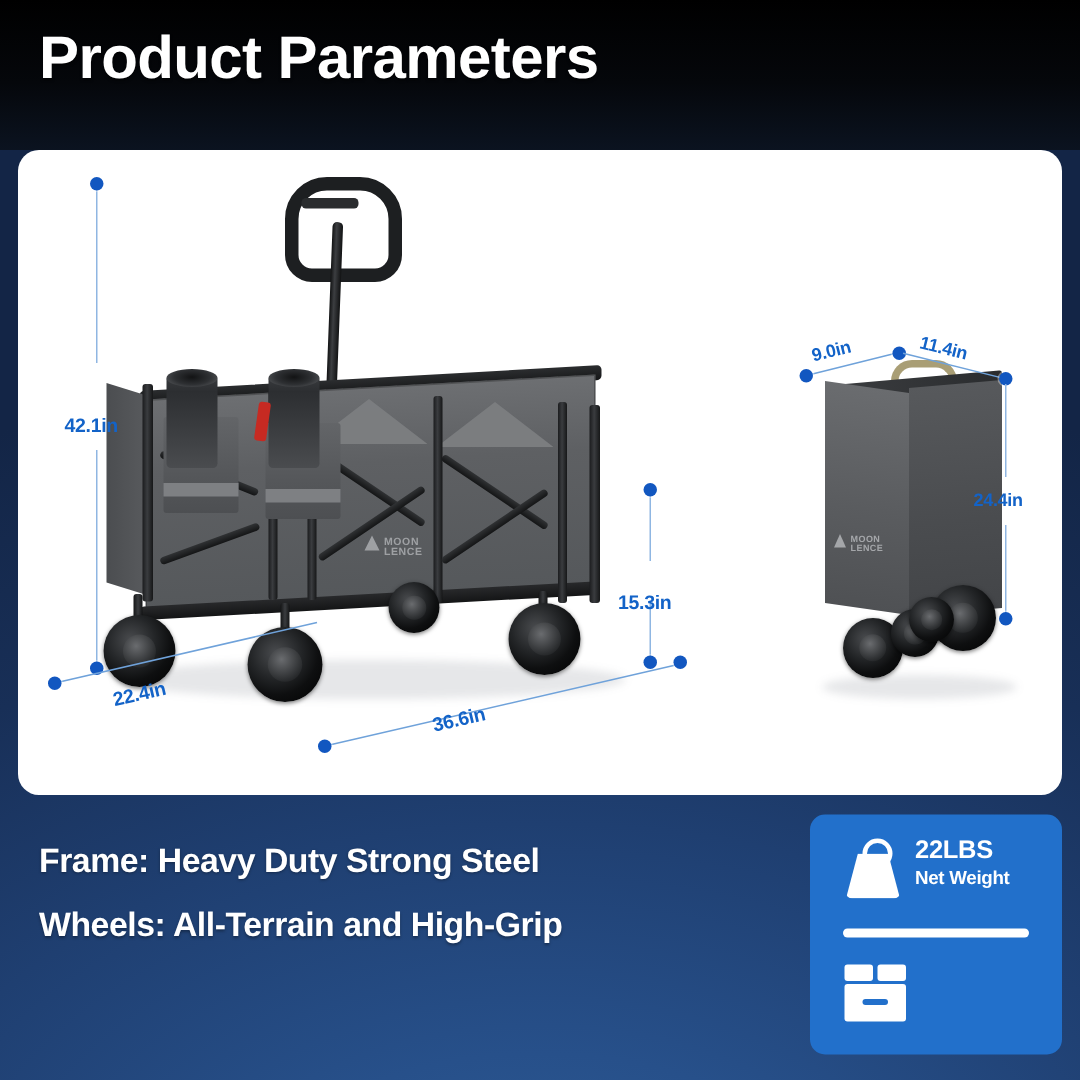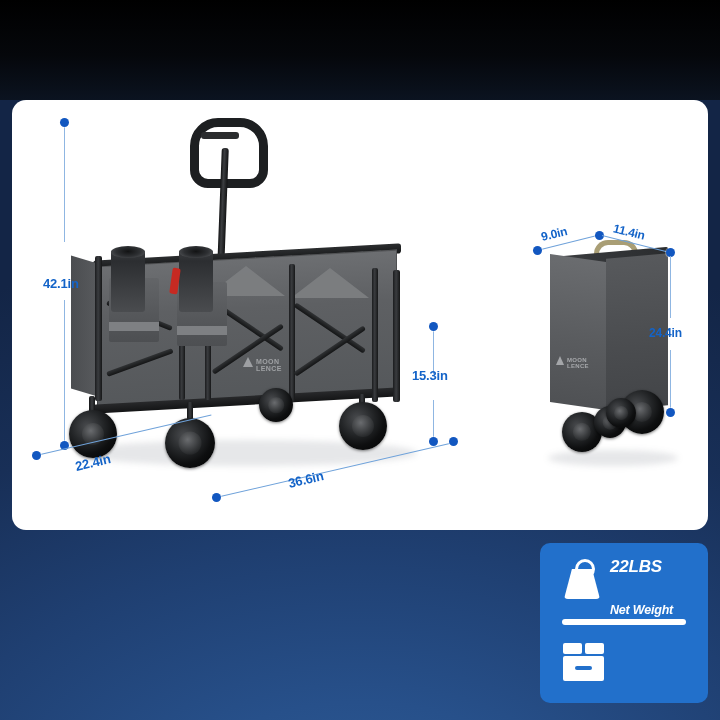--- a/index.html
+++ b/index.html
@@ -113,26 +113,26 @@
   .f-strap{position:absolute;left:52px;top:0px;width:34px;height:20px;
     border:5px solid #a99e75;border-bottom:none;border-radius:14px 14px 0 0;}
   .f-logo{position:absolute;left:14px;top:116px;width:52px;height:10px;opacity:.6;}
   .f-logo .mtn{position:absolute;left:0;top:0;width:0;height:0;
     border-left:4px solid transparent;border-right:4px solid transparent;border-bottom:9px solid #d9dbde;}
   .f-logo .ltxt{position:absolute;left:11px;top:1px;color:#d9dbde;font-size:6px;font-weight:bold;letter-spacing:.3px;}
 
   
   .info{
     position:absolute;left:540px;top:543px;width:168px;height:160px;
-    background:#2270cb;border-radius:10px;font-style:italic;
+    background:#2270cb;border-radius:10px;
   }
   .info-row{position:absolute;left:0;width:168px;height:62px;}
   .info-txt{position:absolute;left:70px;}
   .info-big{color:#ffffff;font-size:17px;font-weight:bold;line-height:20px;letter-spacing:-0.2px;}
-  .info-sub{color:#ffffff;font-size:12.5px;font-weight:bold;line-height:16px;letter-spacing:-0.2px;margin-top:25px;}
+  .info-sub{color:#ffffff;font-size:12.5px;font-weight:bold;line-height:16px;letter-spacing:-0.2px;}
   .divider{position:absolute;left:22px;top:76px;width:124px;height:6px;background:#ffffff;border-radius:3px;}
 
   .icon-weight{position:absolute;left:22px;top:8px;width:40px;height:42px;}
   .icon-weight .bell{position:absolute;left:2px;top:12px;width:36px;height:30px;
     background:#ffffff;border-radius:5px 5px 4px 4px;
     clip-path:polygon(22% 0%,78% 0%,100% 100%,0% 100%);}
   .icon-weight .ring{position:absolute;left:13px;top:2px;width:14px;height:14px;
     border:3.5px solid #ffffff;border-radius:50%;}
   .icon-box{position:absolute;left:22px;top:8px;width:44px;height:42px;}
   .icon-box .lid-l{position:absolute;left:1px;top:2px;width:19px;height:11px;background:#ffffff;border-radius:2px;}
@@ -146,20 +146,21 @@
     letter-spacing:-0.3px;text-shadow:0 1px 2px rgba(0,0,0,.35);white-space:nowrap;}
 </style>
 </head>
 <body>
 
 <div id="page">
 
   <div class="bg-top"></div>
   <div class="bg-bottom"></div>
 
+  <div class="title">Product Parameters</div>
 
   <div class="card">
 
     <div class="wagon">
 
       <div class="shadow" style="left:10px;top:330px;width:340px;height:26px;"></div>
 
       <div class="h-grip"></div>
       <div class="h-gripbar"></div>
       <div class="h-shaft"></div>
@@ -249,21 +250,21 @@
     <div class="gline vline" style="left:52px;top:22px;height:120px;"></div>
     <div class="gline vline" style="left:52px;top:200px;height:146px;"></div>
     <div class="dot" style="left:48px;top:18px;"></div>
     <div class="dot" style="left:48px;top:341px;"></div>
     <div class="dimlabel" style="left:31px;top:176px;">42.1in</div>
 
     <div class="gline vline" style="left:421px;top:226px;height:48px;"></div>
     <div class="gline vline" style="left:421px;top:300px;height:40px;"></div>
     <div class="dot" style="left:417px;top:222px;"></div>
     <div class="dot" style="left:417px;top:337px;"></div>
-    <div class="dimlabel" style="left:400px;top:268px;">15.3in</div>
+    <div class="dimlabel" style="left:400px;top:294px;">15.3in</div>
 
     <div class="dline" style="left:24px;top:355px;width:180px;transform:rotate(-13deg);"></div>
     <div class="dot" style="left:20px;top:351px;"></div>
     <div class="dimlabel" style="left:63px;top:355px;transform:rotate(-13deg);">22.4in</div>
 
     <div class="dline" style="left:204px;top:397px;width:240px;transform:rotate(-13deg);"></div>
     <div class="dot" style="left:200px;top:393px;"></div>
     <div class="dot" style="left:437px;top:337px;"></div>
     <div class="dimlabel" style="left:276px;top:372px;transform:rotate(-13deg);">36.6in</div>
 
@@ -277,20 +278,22 @@
     <div class="dimlabel sm" style="left:601px;top:125px;transform:rotate(14deg);">11.4in</div>
 
     <div class="gline vline" style="left:658px;top:156px;height:62px;"></div>
     <div class="gline vline" style="left:658px;top:250px;height:62px;"></div>
     <div class="dot" style="left:654px;top:308px;"></div>
     <div class="dimlabel sm" style="left:637px;top:226px;">24.4in</div>
 
   </div>
 
   <div class="specs">
+    <div class="spec">Frame: Heavy Duty Strong Steel</div>
+    <div class="spec">Wheels: All-Terrain and High-Grip</div>
   </div>
 
   <div class="info">
 
     <div class="info-row" style="top:6px;">
       <div class="icon-weight">
         <span class="ring"></span>
         <span class="bell"></span>
       </div>
       <div class="info-txt" style="top:8px;">

